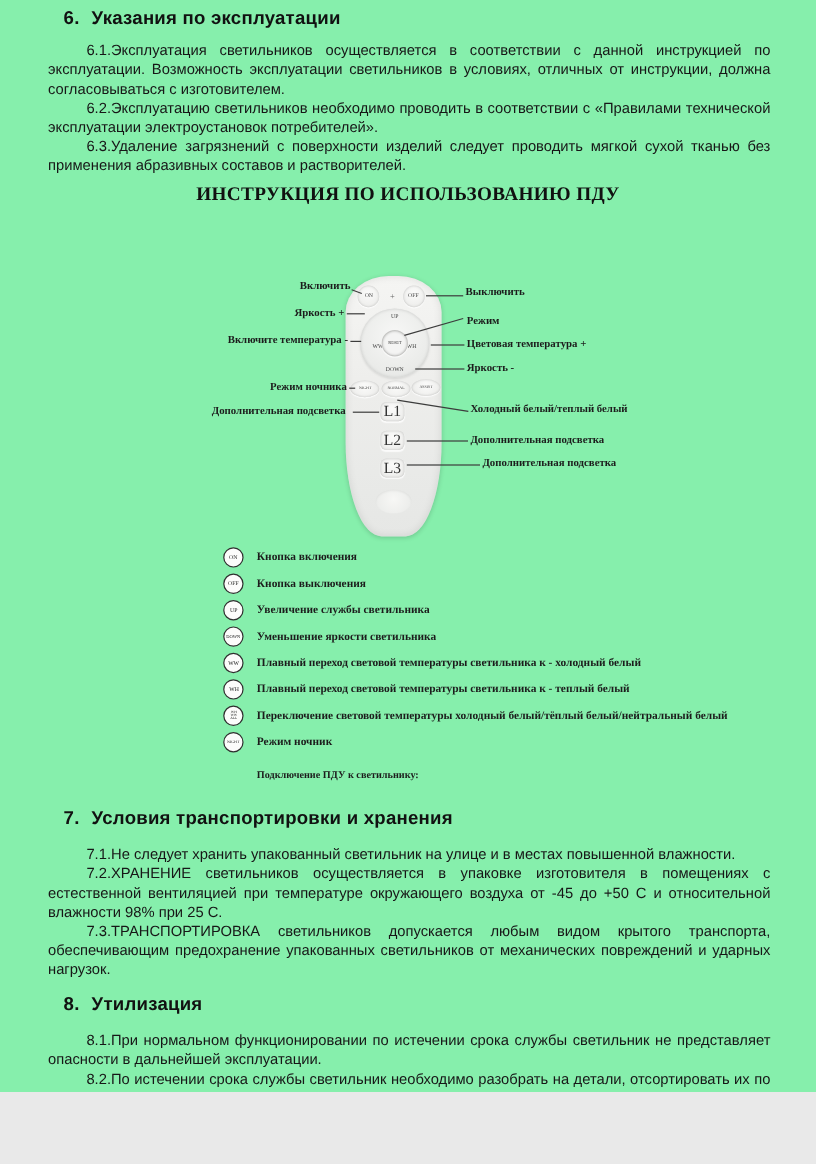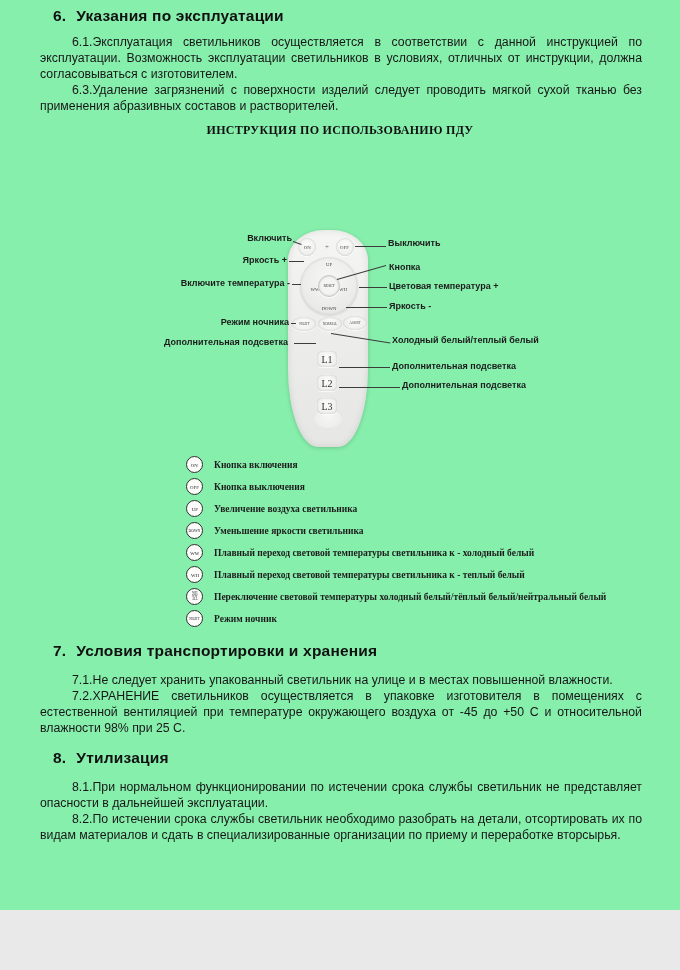--- a/index.html
+++ b/index.html
@@ -22,21 +22,21 @@
 
   p.para {
     font-size:12.3px; line-height:16px; text-align:justify;
     text-indent:32px; color:#171717;
   }
   p.para .pnum { margin-right:0; }
 
   .pdu-title {
     margin:8px -38px 0 -40px; text-align:center;
     font-family:"Liberation Serif","DejaVu Serif",serif;
-    font-weight:bold; font-size:12px; line-height:17px; color:#111;
+    font-weight:bold; font-size:16px; line-height:17px; color:#111;
     letter-spacing:.3px;
   }
   .diagram-spacer { height:494px; }
 
   
   .diagram { position:absolute; inset:0; }
 
   .remote-body {
     position:absolute; left:288px; top:230px; width:80px; height:217px;
     background:linear-gradient(180deg,#f5f5f3 0%,#ededeb 45%,#e9eae8 75%,#e6e7e5 100%);
@@ -72,36 +72,36 @@
   .pad-ww { left:-14px; top:50%; transform:translateY(-50%); }
   .pad-wh { right:-14px; top:50%; transform:translateY(-50%); }
   .rc-reset {
     left:18px; top:18px; width:22px; height:22px; border-radius:50%;
     border:1px solid #c6c6c4; background:#f4f4f3;
   }
   .rc-oval { border-radius:50%; }
   .rc-night  { left:292px; top:317px; width:24px; height:14px; }
   .rc-normal { left:318px; top:317px; width:24px; height:14px; }
   .rc-assist { left:343px; top:316px; width:24px; height:14px; }
-  .rc-l { border-radius:5px; font-family:"Liberation Serif",serif; font-size:10px; color:#333;margin-top:16px; }
+  .rc-l { border-radius:5px; font-family:"Liberation Serif",serif; font-size:13px; color:#333; }
   .rc-l1 { left:317px; top:335px; width:20px; height:16px; }
   .rc-l2 { left:317px; top:359px; width:20px; height:16px; }
   .rc-l3 { left:317px; top:382px; width:20px; height:16px; }
 
   .micro {
     font-family:"Liberation Serif","DejaVu Serif",serif; font-size:6px; color:#3d3d3d;
     transform:scale(.8); white-space:nowrap; line-height:1;
   }
   .micro-sm { transform:scale(.62); }
   .micro-xs { transform:scale(.55); }
 
   
   .co {
     position:absolute; white-space:nowrap;
-    font-family:Liberation Sans, sans-serif;
+    font-family:Liberation Serif, serif;
     font-weight:bold; font-size:9px; line-height:10px; color:#1c1c1c;
   }
   .co-l { text-align:right; }
   .cl { position:absolute; height:1.2px; background:#3c3c3c; transform-origin:left center; }
 
   .co.l0 { right:388px; top:233px; }
   .co.l1 { right:393px; top:255px; }
   .co.l2 { right:390px; top:278px; }
   .co.l3 { right:391px; top:317px; }
   .co.l4 { right:392px; top:337px; }
@@ -151,30 +151,32 @@
 </head>
 <body>
 
 <div class="page">
   <div class="flow">
 
     <h2 class="sec">
       <span class="sec-num">6.</span><span>Указания по эксплуатации</span>
     </h2>
     <p class="para"><span class="pnum">6.1.</span><span>Эксплуатация светильников осуществляется в соответствии с данной инструкцией по эксплуатации. Возможность эксплуатации светильников в условиях, отличных от инструкции, должна согласовываться с изготовителем.</span></p>
+    <p class="para"><span class="pnum">6.2.</span><span>Эксплуатацию светильников необходимо проводить в соответствии с «Правилами технической эксплуатации электроустановок потребителей».</span></p>
     <p class="para"><span class="pnum">6.3.</span><span>Удаление загрязнений с поверхности изделий следует проводить мягкой сухой тканью без применения абразивных составов и растворителей.</span></p>
 
     <div class="pdu-title">ИНСТРУКЦИЯ ПО ИСПОЛЬЗОВАНИЮ ПДУ</div>
     <div class="diagram-spacer"></div>
 
     <h2 class="sec sec7">
       <span class="sec-num">7.</span><span>Условия транспортировки и хранения</span>
     </h2>
     <p class="para"><span class="pnum">7.1.</span><span>Не следует хранить упакованный светильник на улице и в местах повышенной влажности.</span></p>
     <p class="para"><span class="pnum">7.2.</span><span>ХРАНЕНИЕ светильников осуществляется в упаковке изготовителя в помещениях с естественной вентиляцией при температуре окружающего воздуха от -45 до +50 С и относительной влажности 98% при 25 С.</span></p>
+    <p class="para"><span class="pnum">7.3.</span><span>ТРАНСПОРТИРОВКА светильников допускается любым видом крытого транспорта, обеспечивающим предохранение упакованных светильников от механических повреждений и ударных нагрузок.</span></p>
 
     <h2 class="sec sec8">
       <span class="sec-num">8.</span><span>Утилизация</span>
     </h2>
     <p class="para"><span class="pnum">8.1.</span><span>При нормальном функционировании по истечении срока службы светильник не представляет опасности в дальнейшей эксплуатации.</span></p>
     <p class="para"><span class="pnum">8.2.</span><span>По истечении срока службы светильник необходимо разобрать на детали, отсортировать их по видам материалов и сдать в специализированные организации по приему и переработке вторсырья.</span></p>
   </div>
 
   <div class="diagram">
 
@@ -226,21 +228,21 @@
     <div class="cl ln-r5"></div>
     <div class="cl ln-r6"></div>
 
     <div class="co co-l l0">Включить</div>
     <div class="co co-l l1">Яркость +</div>
     <div class="co co-l l2">Включите температура -</div>
     <div class="co co-l l3">Режим ночника</div>
     <div class="co co-l l4">Дополнительная подсветка</div>
 
     <div class="co r0">Выключить</div>
-    <div class="co r1">Кнопка</div>
+    <div class="co r1">Режим</div>
     <div class="co r2">Цветовая температура +</div>
     <div class="co r3">Яркость -</div>
     <div class="co r4">Холодный белый/теплый белый</div>
     <div class="co r5">Дополнительная подсветка</div>
     <div class="co r6">Дополнительная подсветка</div>
 
     <div class="legend">
       <div class="legend-row">
         <span class="legend-key">
             <span class="micro">ON</span>
@@ -250,21 +252,21 @@
       <div class="legend-row">
         <span class="legend-key">
             <span class="micro">OFF</span>
           </span>
         <span class="legend-desc">Кнопка выключения</span>
       </div>
       <div class="legend-row">
         <span class="legend-key">
             <span class="micro">UP</span>
           </span>
-        <span class="legend-desc">Увеличение воздуха светильника</span>
+        <span class="legend-desc">Увеличение службы светильника</span>
       </div>
       <div class="legend-row">
         <span class="legend-key">
             <span class="micro micro-sm">DOWN</span>
           </span>
         <span class="legend-desc">Уменьшение яркости светильника</span>
       </div>
       <div class="legend-row">
         <span class="legend-key">
             <span class="micro">WW</span>
@@ -287,15 +289,16 @@
       </div>
       <div class="legend-row">
         <span class="legend-key">
             <span class="micro micro-xs">NIGHT</span>
           </span>
         <span class="legend-desc">Режим ночник</span>
       </div>
     </div>
 
     <div class="pdu-note">
+      <div>Подключение ПДУ к светильнику:</div>
     </div>
   </div>
 </div>
 
 </body></html>

